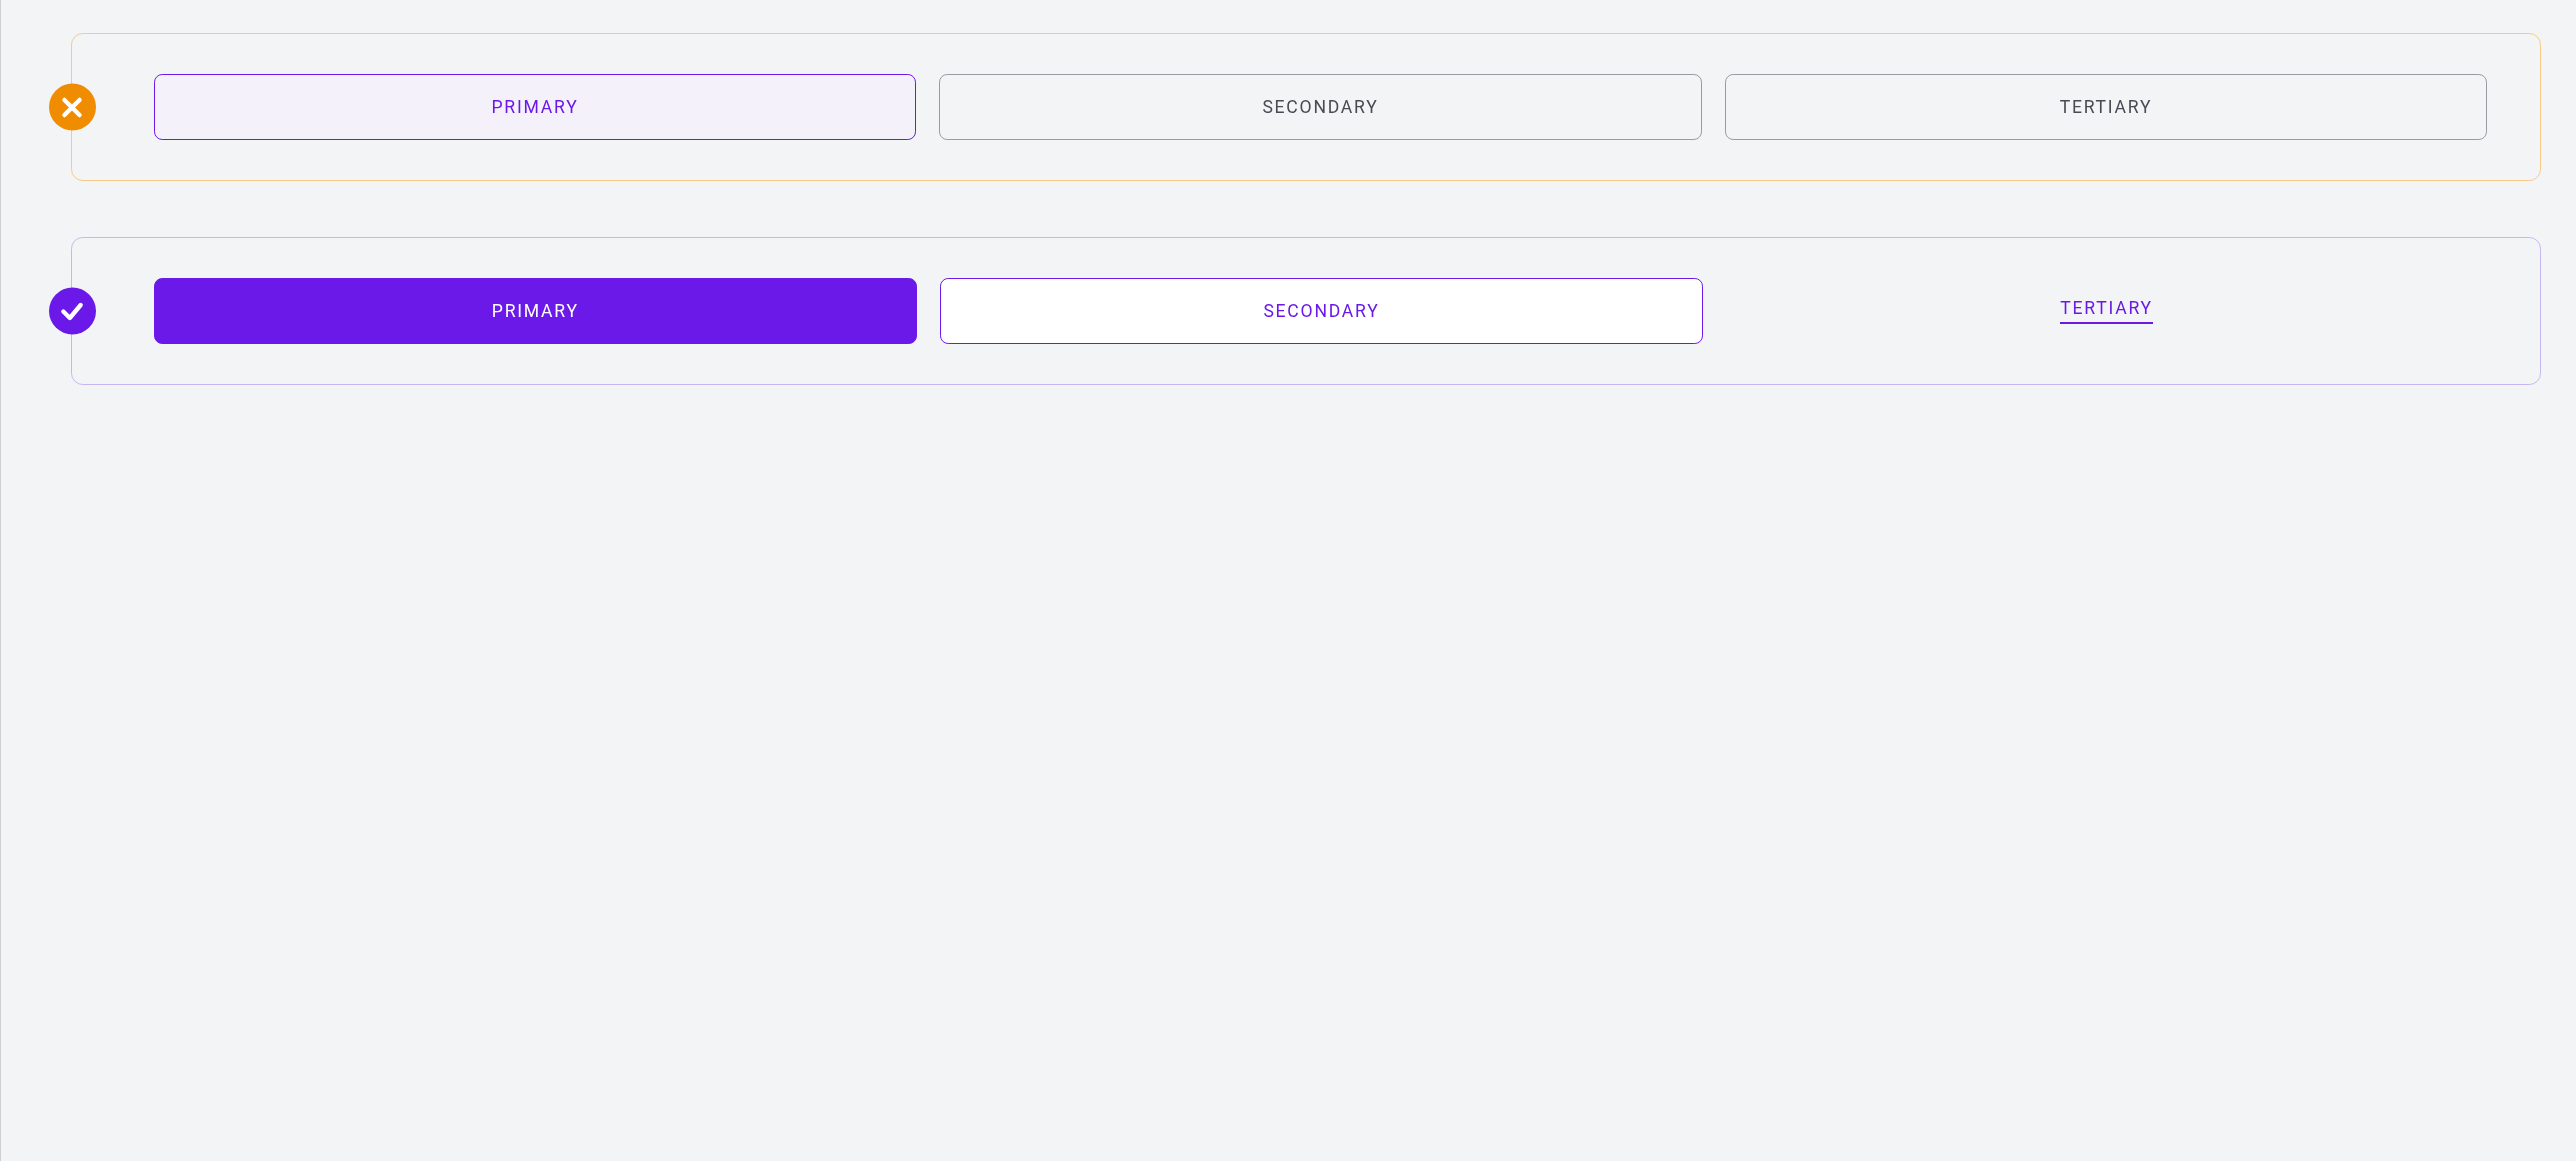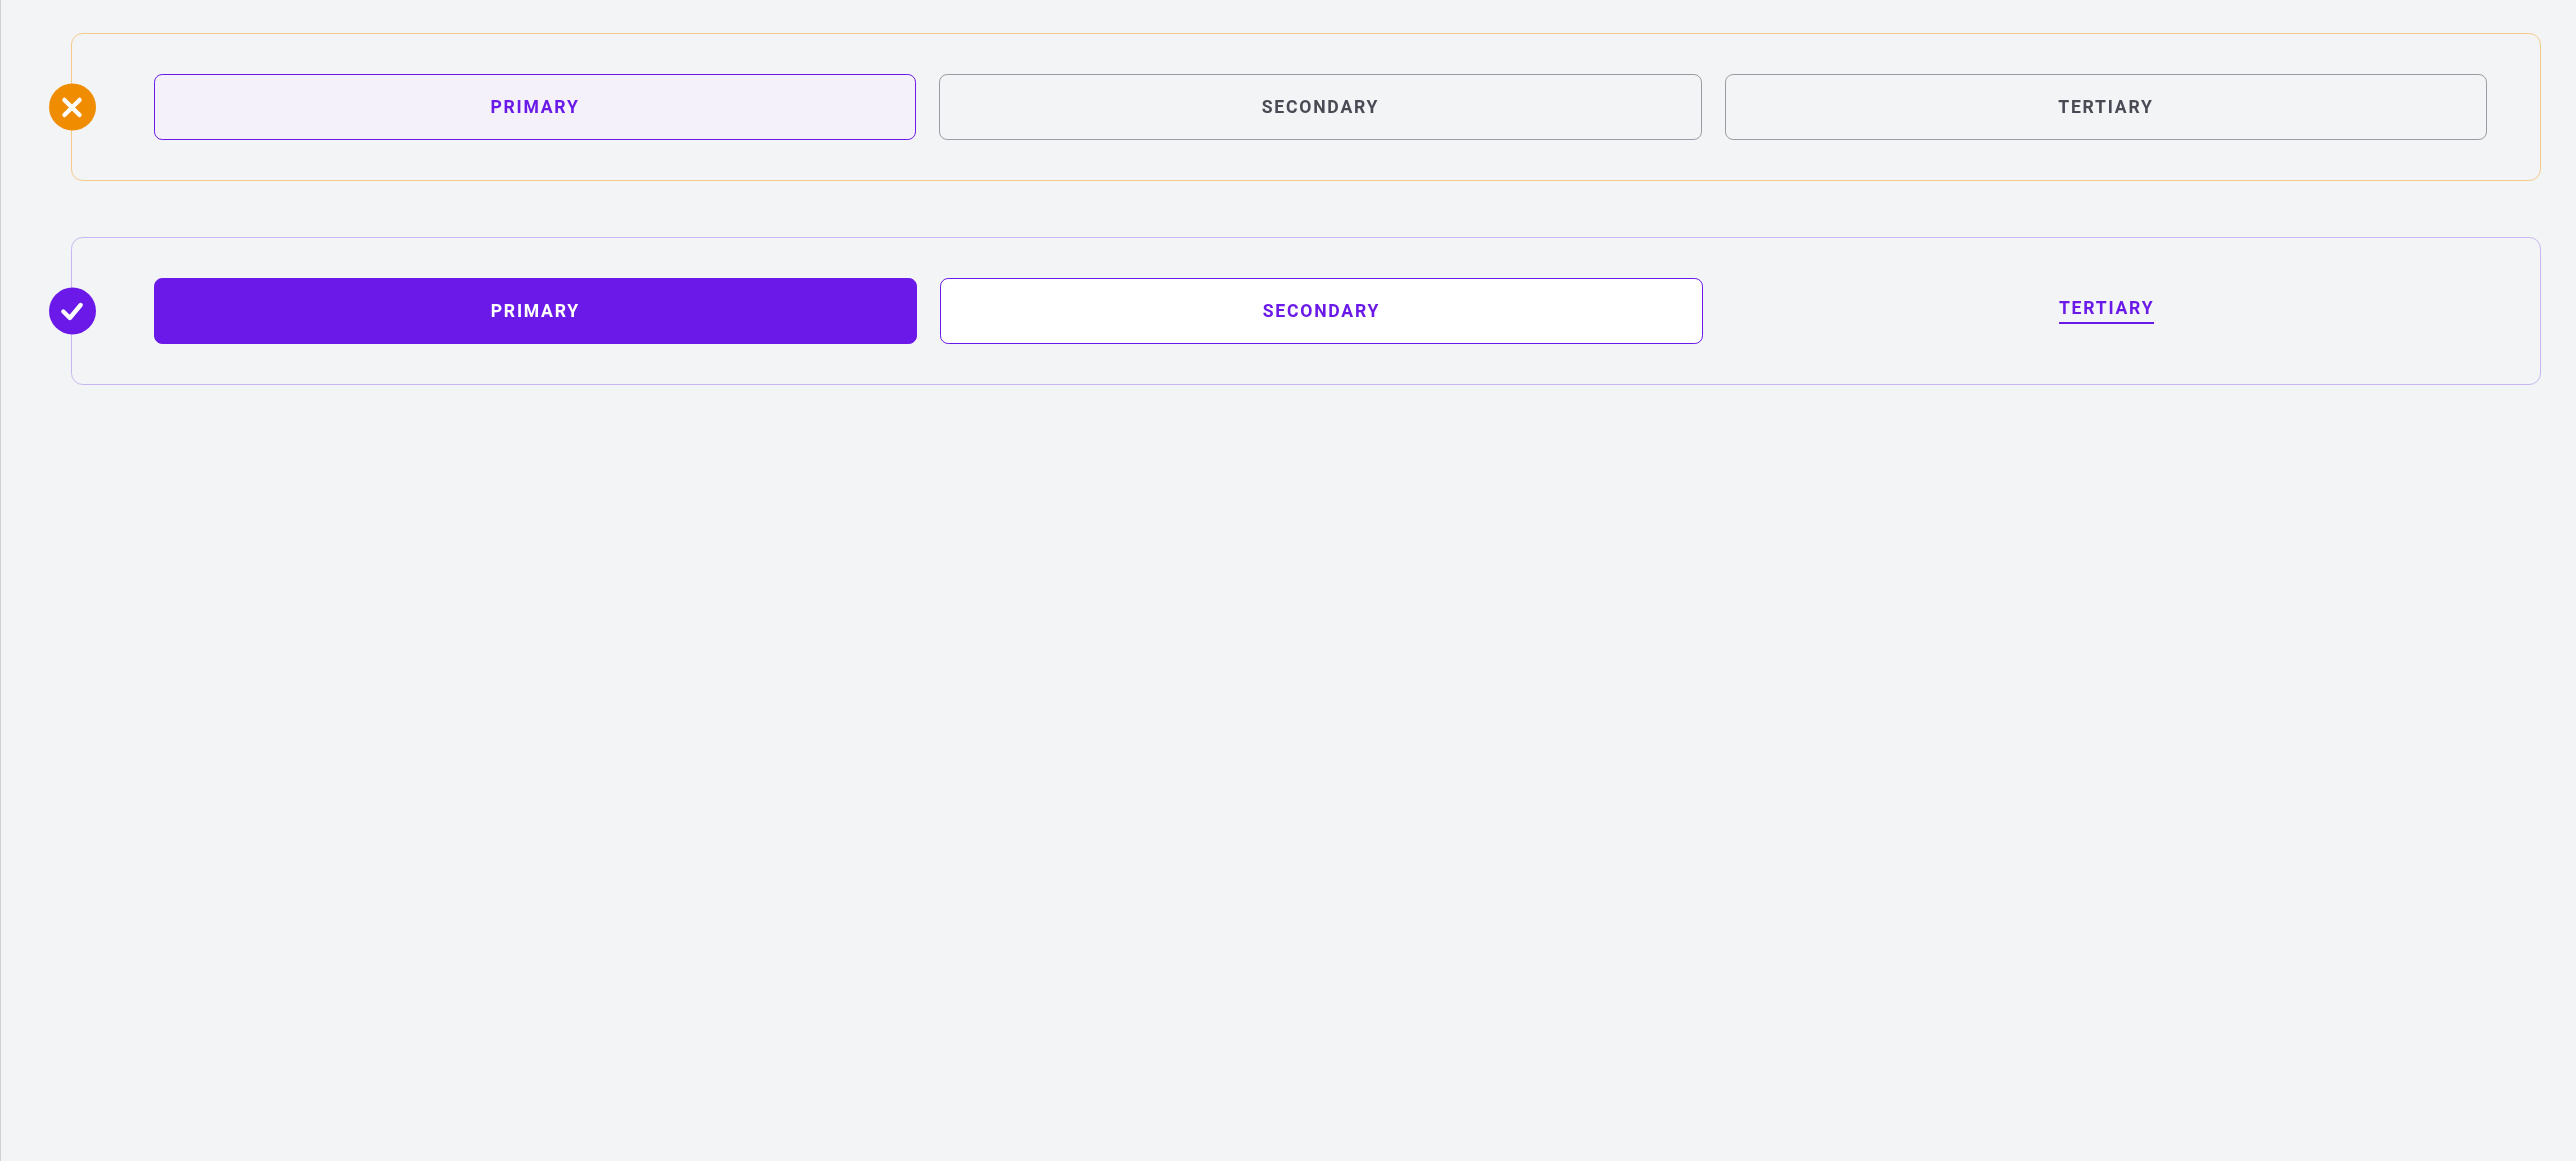--- a/index.html
+++ b/index.html
@@ -38,21 +38,21 @@
   .badge.check { background: #6a19e8; }
   .badge svg { width: 26px; height: 26px; }
 
   .btn {
     flex: 1 1 0;
     height: 66px;
     border-radius: 8.2px;
     display: flex;
     align-items: center;
     justify-content: center;
-    font-weight: 700;
+    font-weight: 400;
     font-size: 17.6px;
     letter-spacing: 0.1em;
     text-transform: uppercase;
     cursor: pointer;
     user-select: none;
   }
 
   
   .btn-outline-purple {
     border: 1.8px solid #6a19e8;

